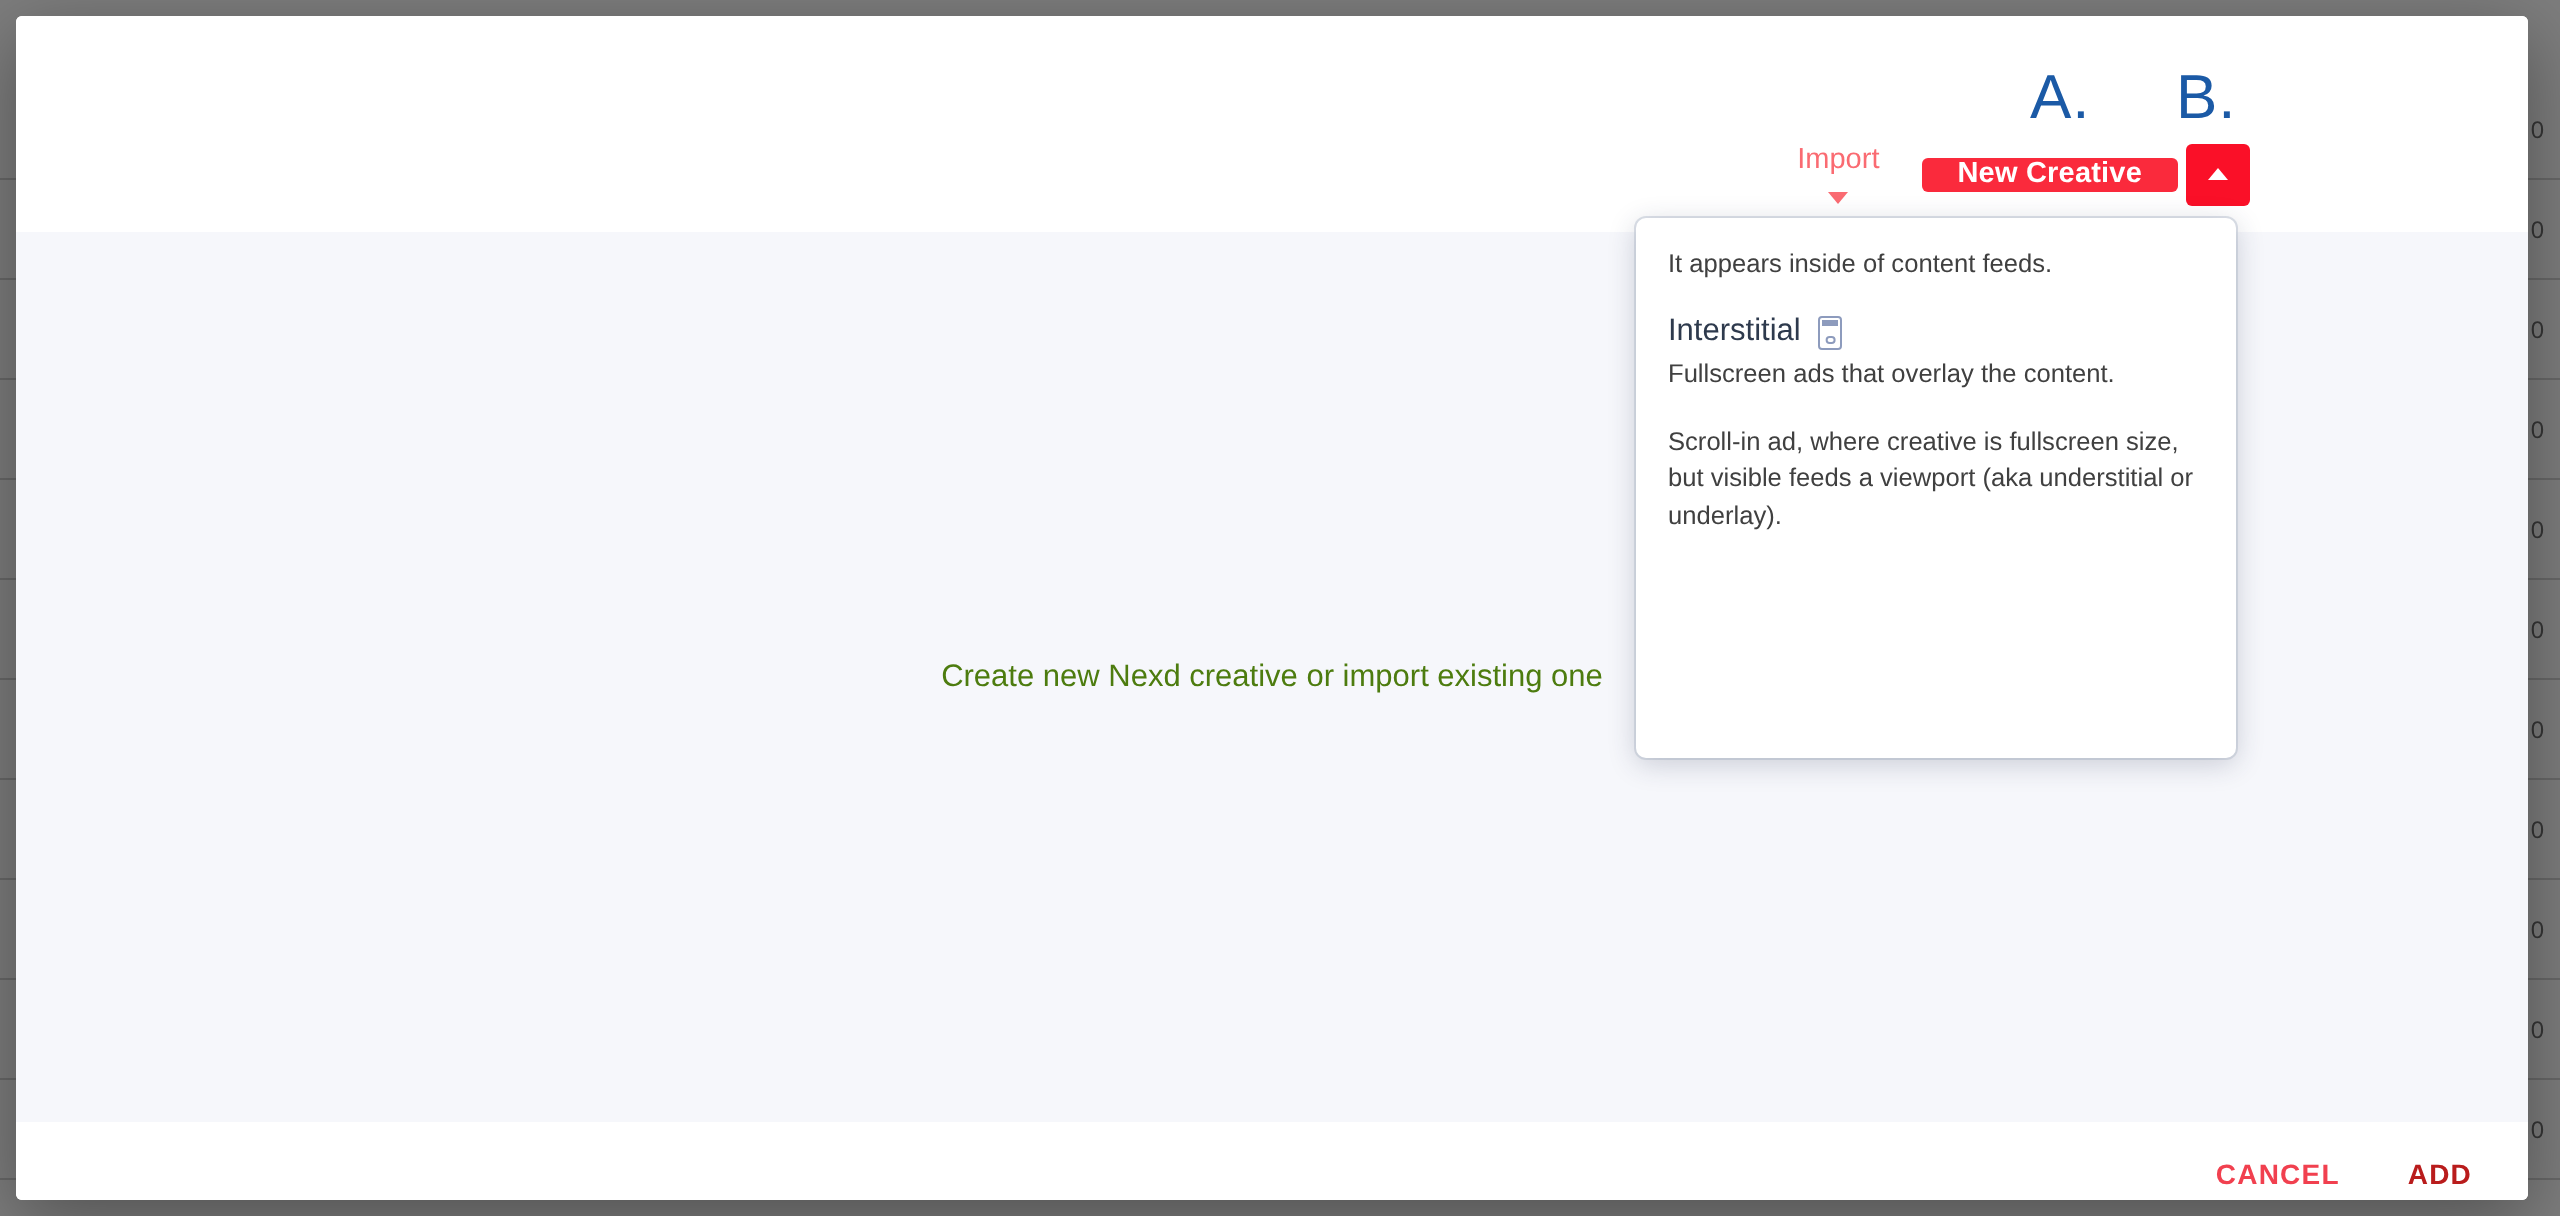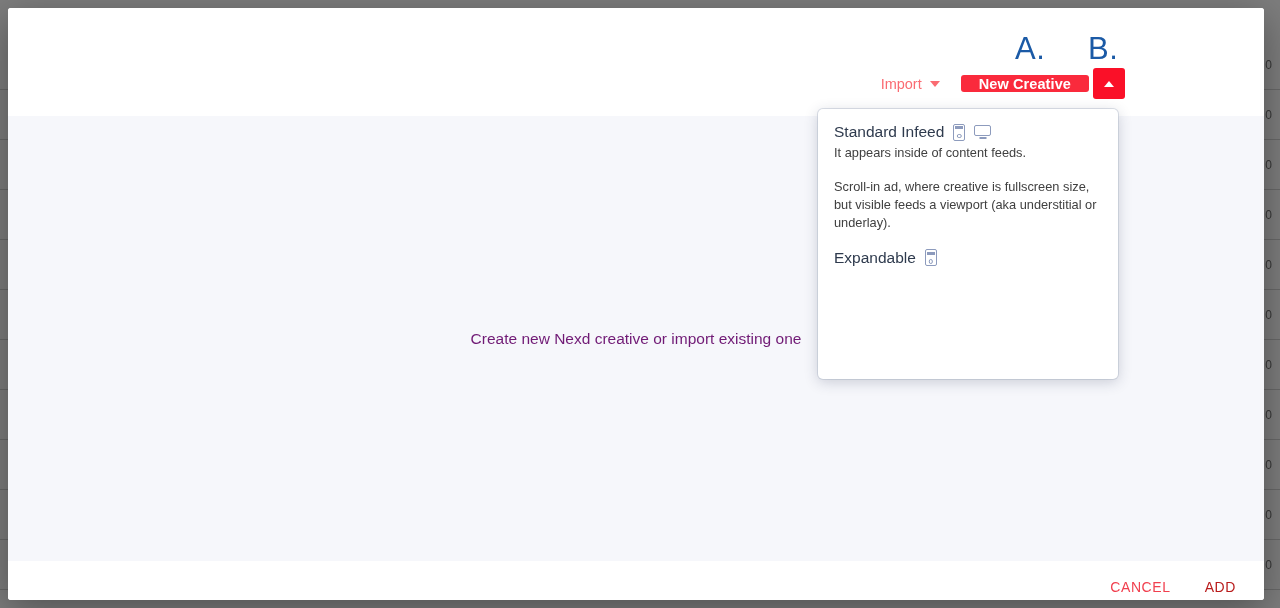--- a/index.html
+++ b/index.html
@@ -145,20 +145,21 @@
     display: flex;
     align-items: center;
     gap: 8px;
     font-size: 14.5px;
     color: #fa6b72;
     background: none;
     border: none;
     cursor: pointer;
     padding: 4px 2px;
     font-family: "Liberation Sans", sans-serif;
+    flex-direction: column;
   }
   .caret-down {
     width: 0; height: 0;
     border-left: 5px solid transparent;
     border-right: 5px solid transparent;
     border-top: 6px solid #fa6b72;
   }
 
   .new-creative-btn {
     background: #fa2a3c;
@@ -283,41 +284,41 @@
   
   .modal-body {
     flex: 1;
     background: #f6f7fb;
     display: flex;
     align-items: center;
     justify-content: center;
   }
   .empty-text {
     font-size: 15.5px;
-    color: #701a75;
+    color: #4d7c0f;
     font-family: "Liberation Sans", sans-serif;
   }
 
   
   .modal-footer {
     height: 39px;
     flex: none;
     background: #ffffff;
     display: flex;
     align-items: center;
     justify-content: flex-end;
     gap: 30px;
     padding-right: 26px;
     border-radius: 0 0 3px 3px;
   }
   .footer-btn {
     background: none;
     border: none;
     font-size: 14px;
-    font-weight: 400;
+    font-weight: 700;
     letter-spacing: .6px;
     cursor: pointer;
     font-family: "Liberation Sans", sans-serif;
     padding: 4px 2px;
     margin-top: 12px;
   }
   .btn-cancel { color: #f1404f; }
   .btn-add { color: #b91c1c; cursor: default; }
 </style>
 </head>
@@ -516,35 +517,33 @@
         <button class="new-creative-btn">New Creative</button>
         <button class="split-toggle-btn">
           <span class="caret-up-white"></span>
         </button>
       </div>
     </div>
 
     <div class="type-dropdown">
       <div class="dropdown-scroll" id="dd-list">
           <div class="dd-item">
+            <div class="dd-desc">It appears inside of content feeds.</div>
+          </div>
+          <div class="dd-item">
             <div class="dd-title-row">
-              <span class="dd-title">Standard Infeed</span>
+              <span class="dd-title">Interstitial</span>
               <span class="icon-mobile"></span>
-              <span class="icon-desktop"></span>
             </div>
-            <div class="dd-desc">It appears inside of content feeds.</div>
+            <div class="dd-desc">Fullscreen ads that overlay the content.</div>
           </div>
           <div class="dd-item">
             <div class="dd-desc">Scroll-in ad, where creative is fullscreen size, but visible feeds a viewport (aka understitial or underlay).</div>
           </div>
           <div class="dd-item">
-            <div class="dd-title-row">
-              <span class="dd-title">Expandable</span>
-              <span class="icon-mobile"></span>
-            </div>
           </div>
         </div>
     </div>
   </div>
 
   <div class="modal-body">
     <div class="empty-text">Create new Nexd creative or import existing one</div>
   </div>
 
   <div class="modal-footer">

